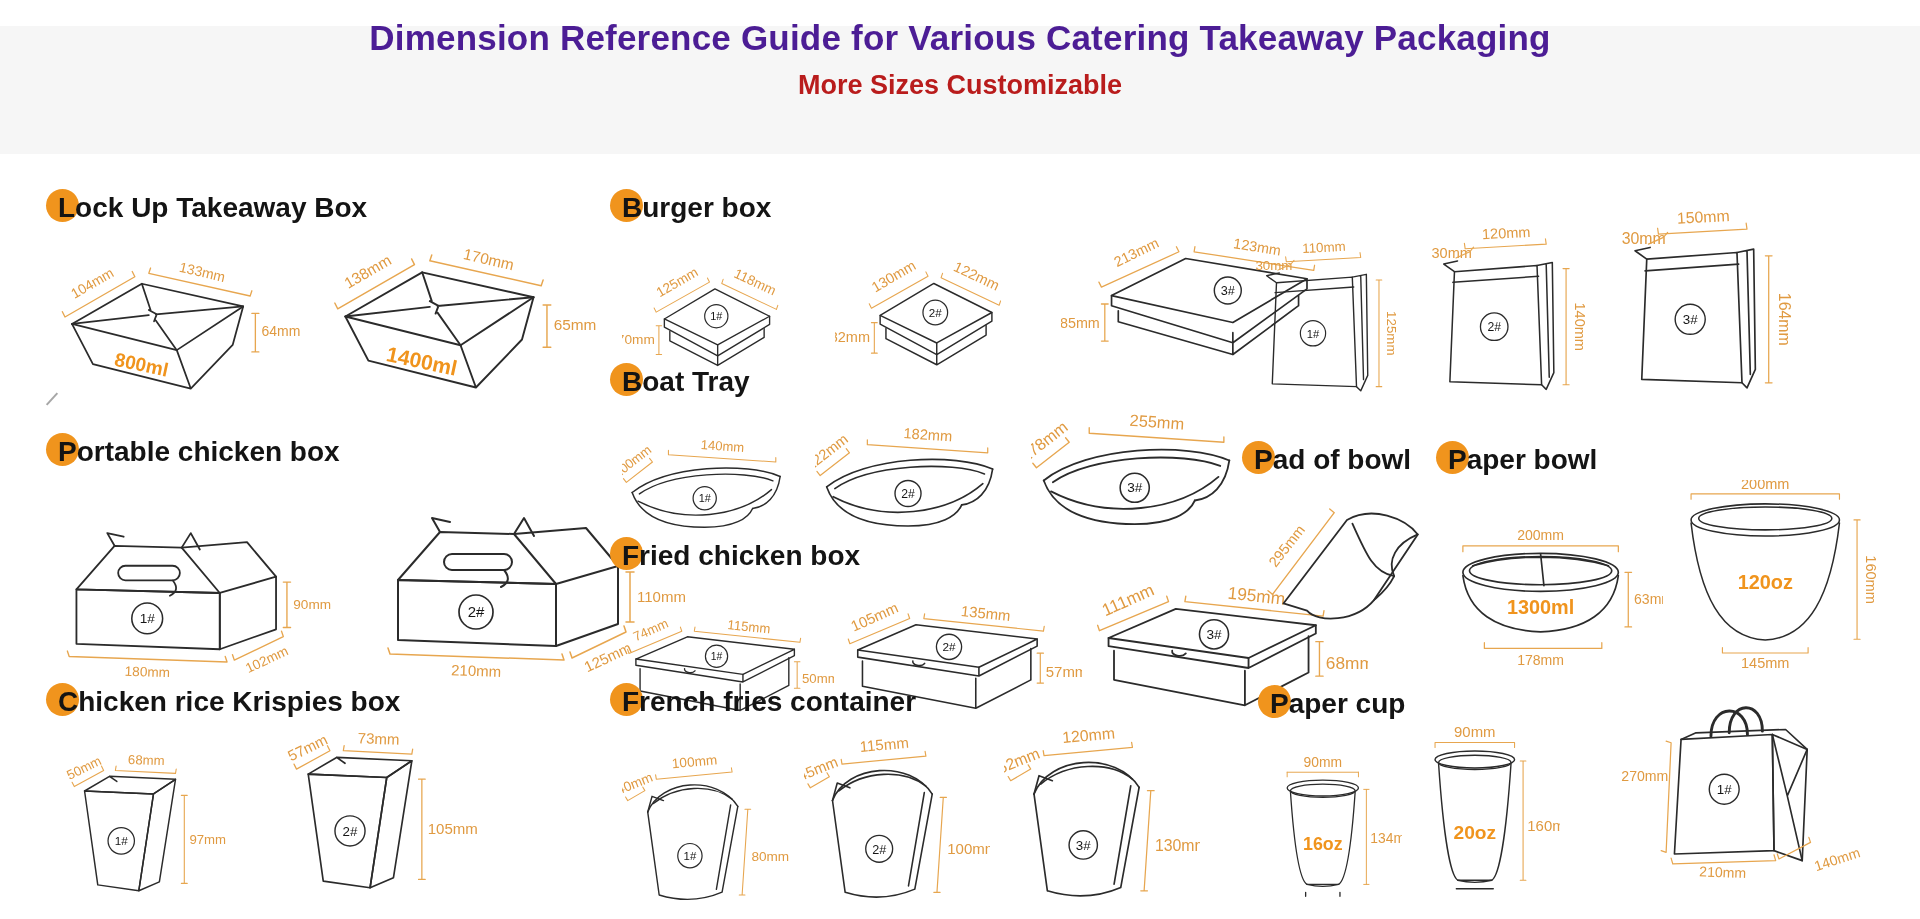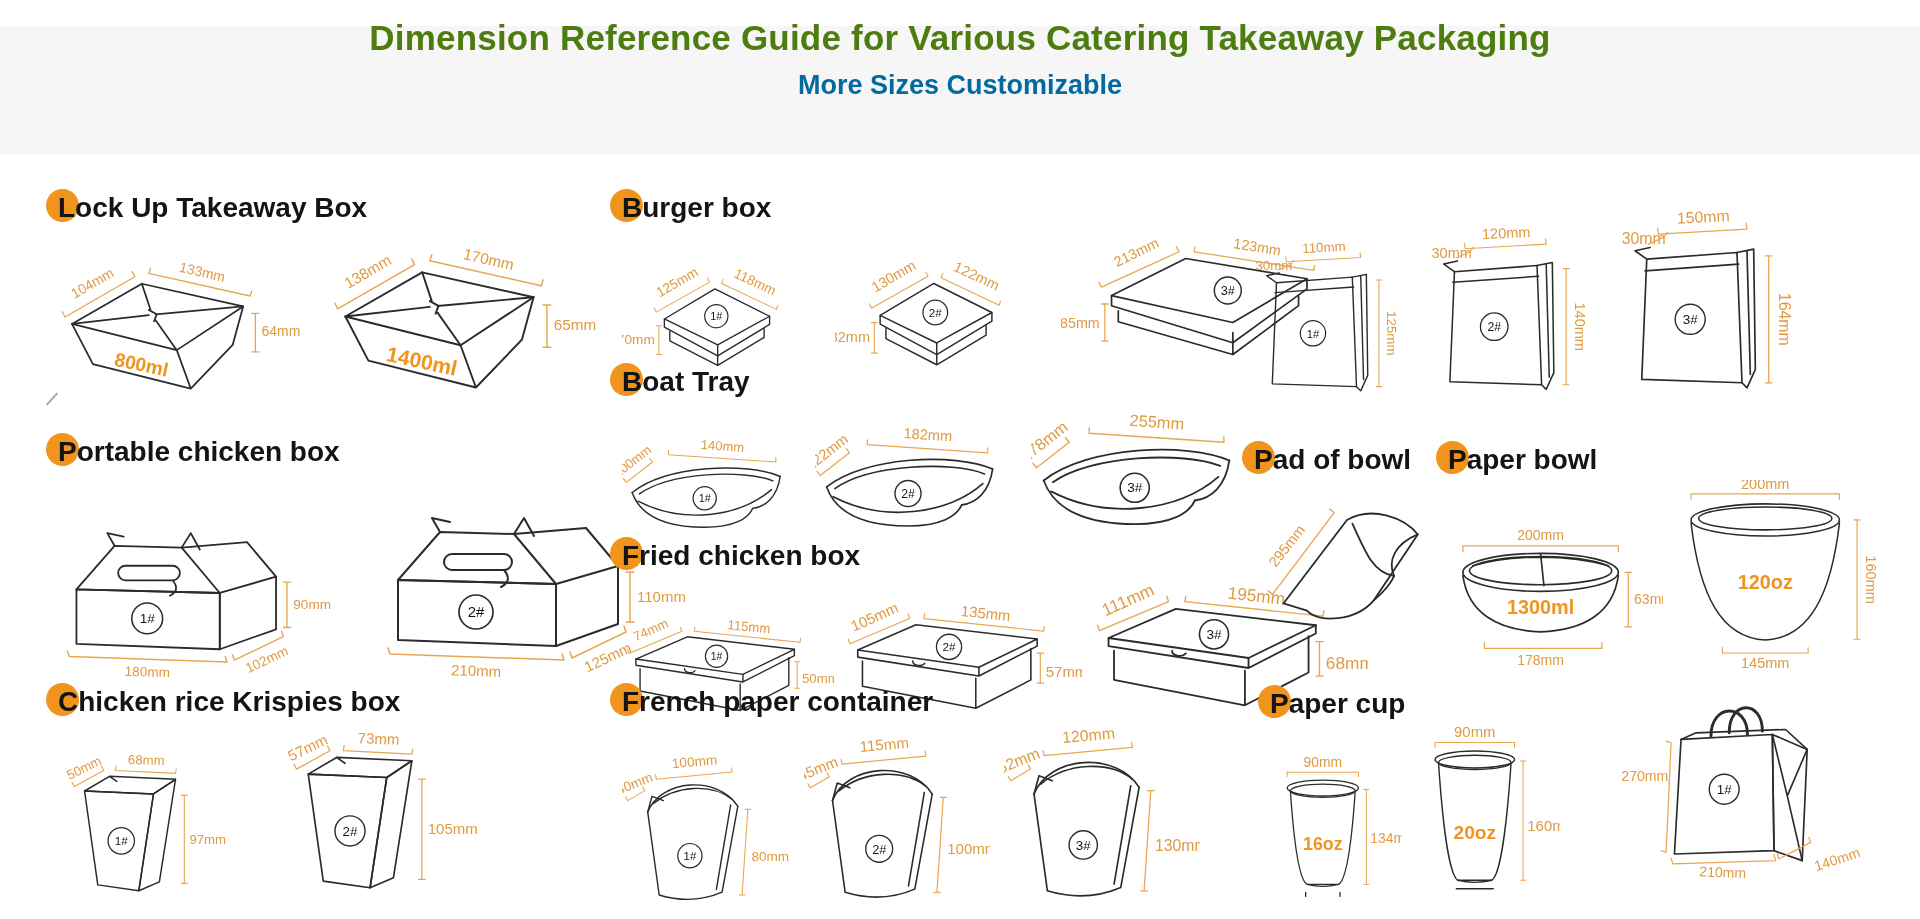--- a/index.html
+++ b/index.html
@@ -3,25 +3,25 @@
 <meta charset="utf-8">
 <style>
   html,body{margin:0;padding:0;}
   body{
     width:1920px;height:919px;position:relative;overflow:hidden;
     background:#ffffff;font-family:"Liberation Sans",sans-serif;
   }
   .band{position:absolute;left:0;top:26px;width:1920px;height:128px;background:#f6f6f6;}
   .page-title{
     position:absolute;left:0;top:18px;width:100%;text-align:center;
-    font-size:35px;font-weight:700;color:#4d7c0f;letter-spacing:.2px;
+    font-size:35px;font-weight:700;color:#4c1d95;letter-spacing:.2px;
   }
   .page-subtitle{
     position:absolute;left:0;top:70px;width:100%;text-align:center;
-    font-size:27px;font-weight:700;color:#0369a1;
+    font-size:27px;font-weight:700;color:#b91c1c;
   }
   .section{position:absolute;}
   .sec-head{position:relative;height:34px;}
   .dot{position:absolute;left:-12px;top:-3px;width:33px;height:33px;border-radius:50%;background:#F0941D;}
   .sec-title{position:relative;z-index:1;font-size:28px;font-weight:700;color:#141414;white-space:nowrap;}
   .row{display:flex;align-items:flex-end;}
   .row svg{display:block;flex:none;}
   
   .ln{fill:none;stroke:#2b2b2b;stroke-width:2;stroke-linejoin:round;stroke-linecap:round;}
   .lnf{fill:#ffffff;stroke:#2b2b2b;stroke-width:1.7;}
@@ -351,21 +351,21 @@
         <path class="dm" d="M252,70 L252,108 M248,70 h8 M248,108 h8"></path>
         <text class="dt" font-size="19" x="259" y="100">68mm</text>
       </g>
     </svg>
   </div>
 </div>
 
 <div class="section" style="left:622px;top:686px;">
   <div class="sec-head">
     <span class="dot"></span>
-    <span class="sec-title">French paper container</span>
+    <span class="sec-title">French fries container</span>
   </div>
   <div class="row" style="margin-top:4px;gap:14px;">
     <svg width="168" height="168" viewBox="0 0 235 235">
       <g>
         <path class="ln" d="M36,84 L52,200 M52,200 Q98,214 140,196 M140,196 L162,76"></path>
         <path class="ln" d="M132,192 L152,74"></path>
         <path class="ln" d="M36,84 C54,38 134,32 162,76"></path>
         <path class="ln" d="M44,72 C76,46 126,44 154,66"></path>
         <path class="ln" d="M36,84 L42,62 L58,68"></path>
       </g>

